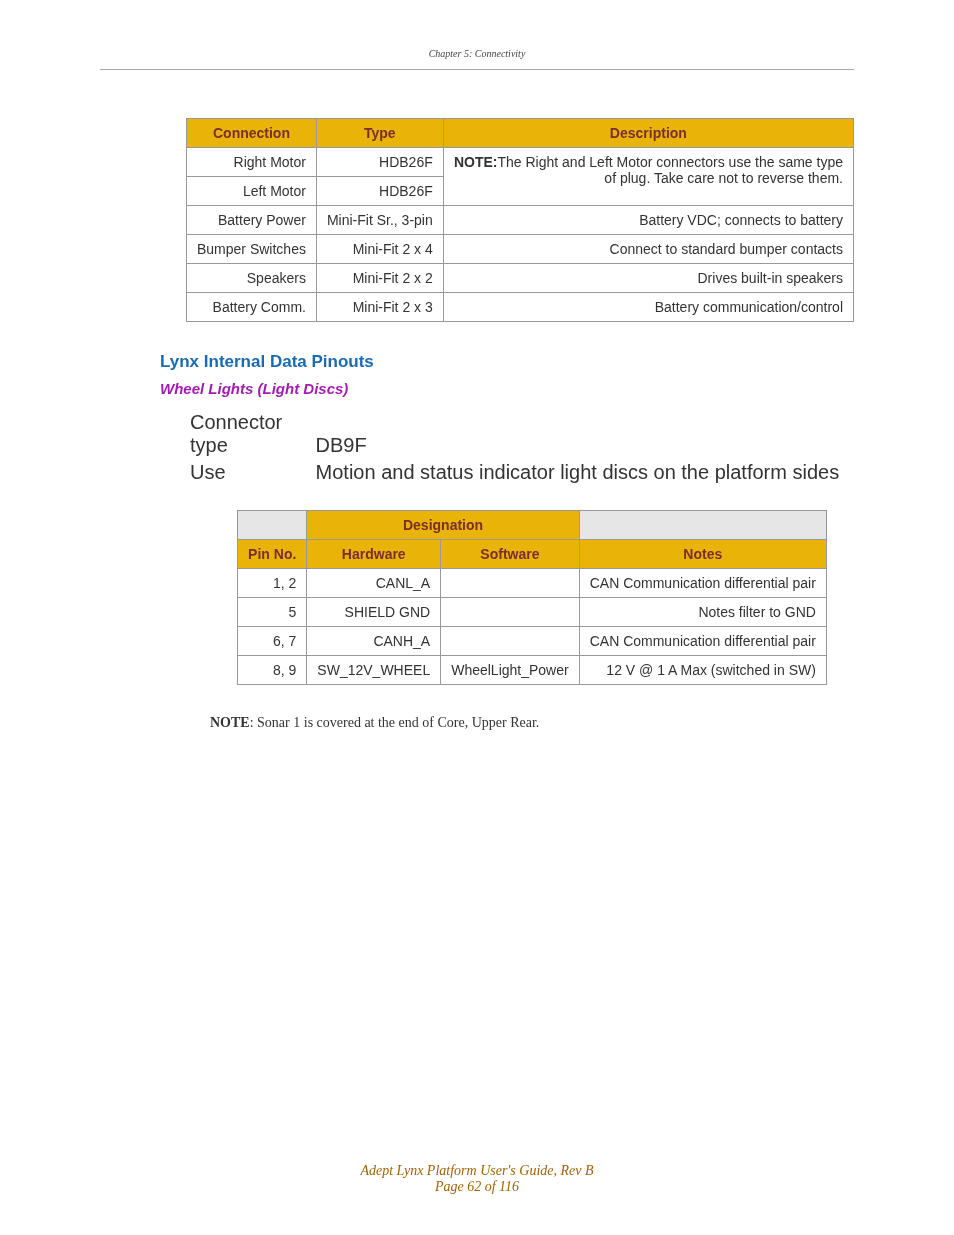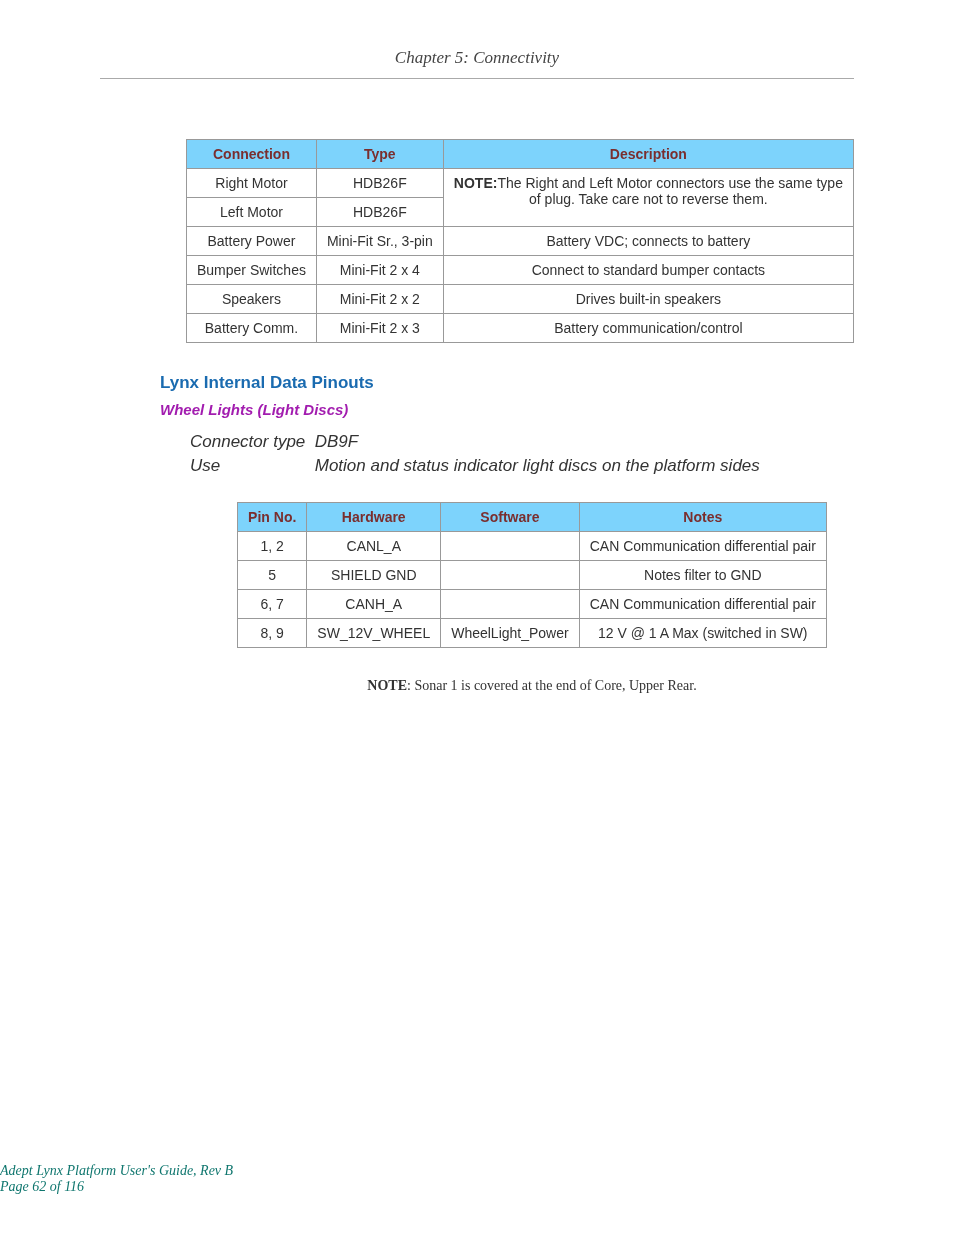--- a/index.html
+++ b/index.html
@@ -11,79 +11,77 @@
       width: 954px;
       height: 1235px;
       position: relative;
       padding: 48px 100px 40px 100px;
     }
     .chapter-header {
       text-align: center;
       font-style: italic;
       font-family: Georgia, "Times New Roman", serif;
       color: #444;
-      font-size: 17px;
+      font-size: 10px;
       padding-bottom: 10px;
       border-bottom: 1px solid #aaa;
-      margin-bottom: 60px;
+      margin-bottom: 48px;
     }
     table {
       border-collapse: collapse;
       margin: 0 auto 30px auto;
     }
     th, td {
       border: 1px solid #999;
       padding: 6px 10px;
-      text-align: center;
+      text-align: right;
       font-size: 14px;
       vertical-align: top;
       white-space: nowrap;
     }
     th {
-      background: #7dd3fc;
+      background: #eab308;
       font-weight: bold;
       text-align: center;
       color: #7a2e2e;
     }
     .wrap { white-space: normal; }
     h2.section {
       color: #1a6bb0;
       font-size: 17px;
       font-weight: bold;
       margin: 20px 0 4px 60px;
     }
     h3.subsection {
       color: #a21caf;
       font-style: italic;
       font-weight: bold;
       font-size: 15px;
       margin: 8px 0 14px 60px;
     }
     .kvrow {
       margin: 4px 0 4px 90px;
-      font-size: 17px;
-      font-style: italic;
+      font-size: 20px;
     }
     .kvrow .k { display: inline-block; width: 120px; }
     .note-line {
       margin: 18px 0 0 110px;
       font-family: Georgia, "Times New Roman", serif;
       font-size: 14px;
-      text-align: center;
     }
     .note-line .nb { font-weight: bold; }
     .footer {
       position: absolute;
       bottom: 40px;
       left: 0; right: 0;
-      text-align: left;
+      text-align: center;
       font-style: italic;
       font-family: Georgia, "Times New Roman", serif;
       font-size: 14px;
-      color: #0f766e;
+      color: #a16207;
     }
     .table1-wrap { margin-left: 86px; }
     .table2-wrap { margin-left: 110px; margin-top: 26px; }
   </style>
 </head>
 <body>
 
 <div class="chapter-header">Chapter 5: Connectivity</div>
 
 <div class="table1-wrap">
@@ -137,20 +135,25 @@
   <span>DB9F</span>
 </div>
 <div class="kvrow">
   <span class="k">Use</span>
   <span>Motion and status indicator light discs on the platform sides</span>
 </div>
 
 <div class="table2-wrap">
 <table>
   <tbody>
+        <tr>
+    <th style="background:#e6e6e6;border-bottom:1px solid #999;">&nbsp;</th>
+    <th colspan="2">Designation</th>
+    <th style="background:#e6e6e6;border-bottom:1px solid #999;">&nbsp;</th>
+  </tr>
   <tr>
     <th>Pin No.</th>
     <th>Hardware</th>
     <th>Software</th>
     <th>Notes</th>
   </tr>
   <tr>
     <td>1, 2</td>
     <td>CANL_A</td>
     <td></td>

